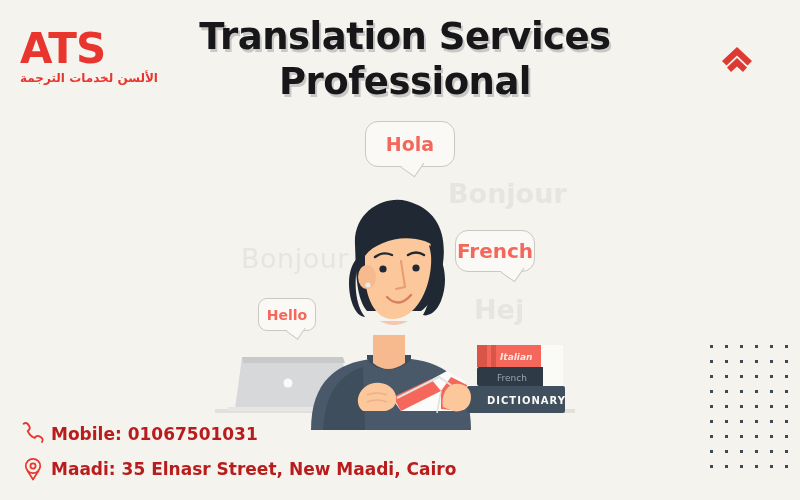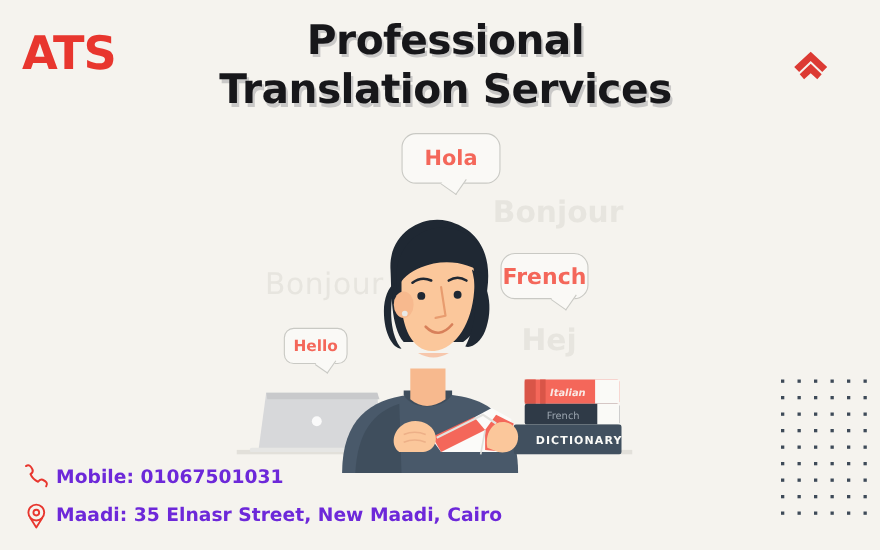--- a/index.html
+++ b/index.html
@@ -75,35 +75,36 @@
 
   
   .illus{position:absolute;left:215px;top:185px;width:360px;height:245px;}
 
   
   .contact{position:absolute;left:20px;bottom:18px;}
   .crow{display:flex;align-items:center;margin-top:9px;}
   .crow .ic{width:26px;height:26px;flex:0 0 26px;margin-right:5px;}
   .crow .txt{
     font-family:"DejaVu Sans", sans-serif;font-weight:bold;
-    font-size:17px;color:#6d28d9;white-space:nowrap;
+    font-size:17px;color:#b91c1c;white-space:nowrap;
   }
 </style>
 </head>
 <body>
 
 <div class="poster">
 
   <div class="logo">
     <div class="logo-mark">ATS</div>
+    <div class="logo-sub">الألسن لخدمات الترجمة</div>
   </div>
 
   <div class="headline">
+    <div>Translation Services</div>
     <div>Professional</div>
-    <div>Translation Services</div>
   </div>
 
   <svg class="chevron" viewBox="0 0 38 30">
     <path d="M19 2 L34 16 L29.5 20.5 L19 10.5 L8.5 20.5 L4 16 Z" fill="#DC3A33"></path>
     <path d="M19 13 L29 22.5 L25 27 L19 21.5 L13 27 L9 22.5 Z" fill="#DC3A33"></path>
   </svg>
 
   <div class="ghost ghost-bonjour-a">Bonjour</div>
   <div class="ghost ghost-bonjour-b">Bonjour</div>
   <div class="ghost ghost-hej">Hej</div>

